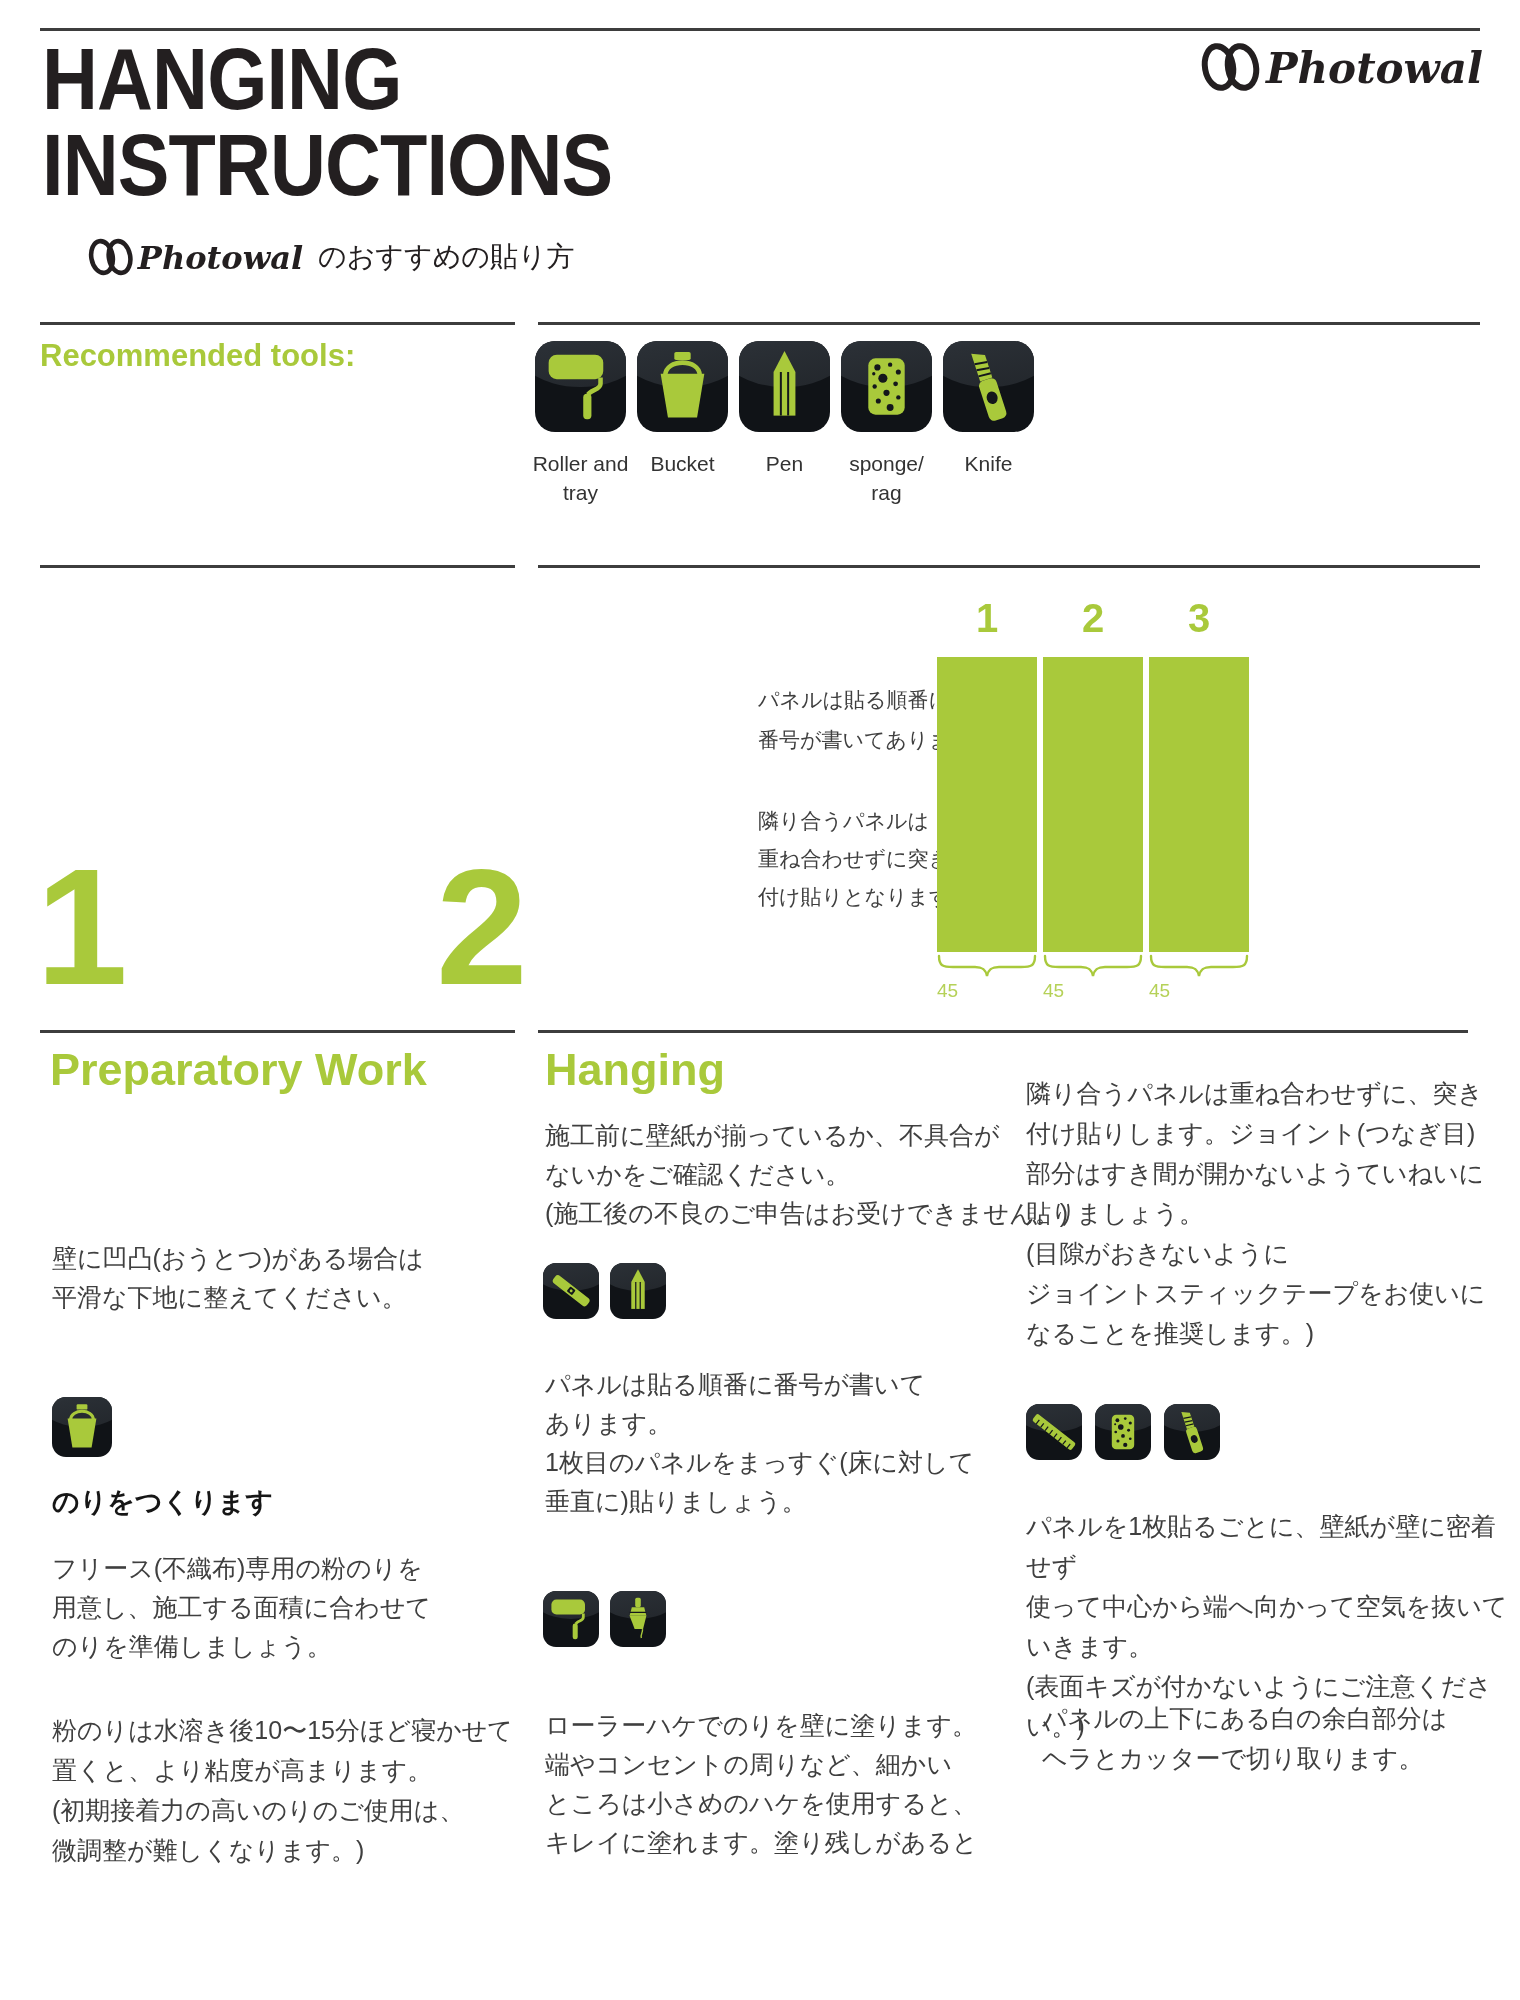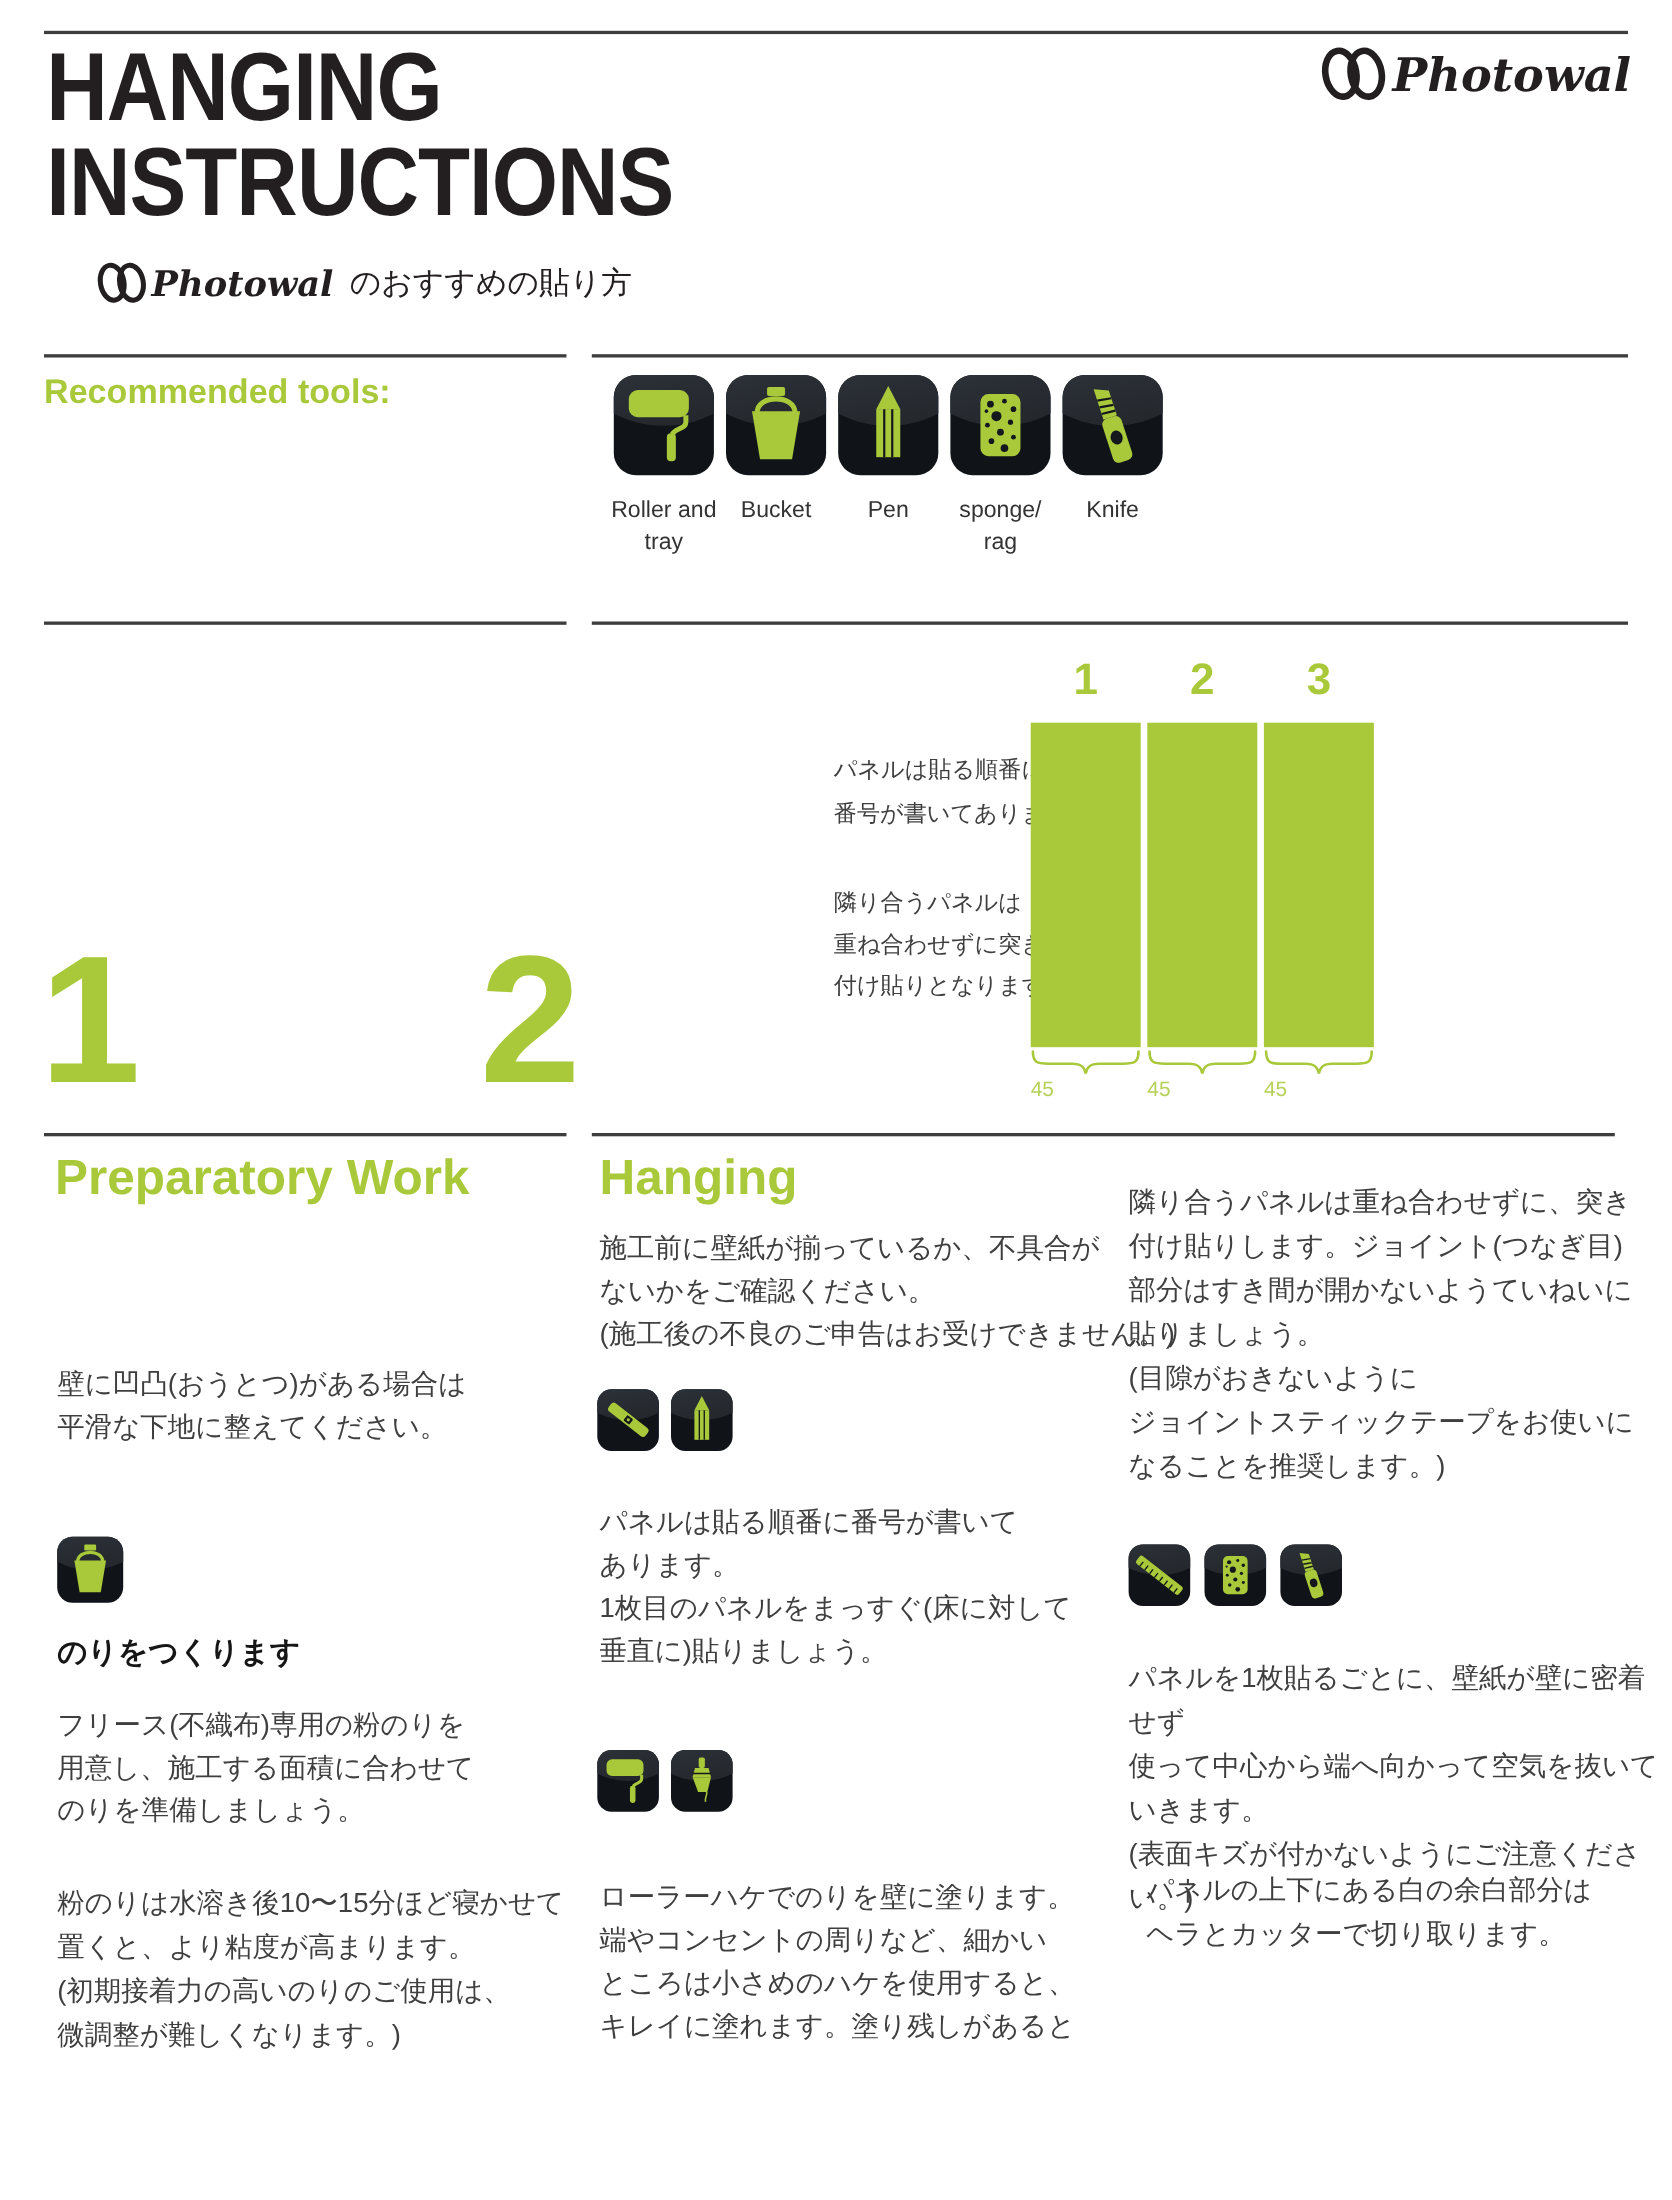--- a/index.html
+++ b/index.html
@@ -22,21 +22,21 @@
 
   .brandlogo{position:absolute;left:1198px;top:36px;width:286px;height:62px;}
   .sublogo-row{position:absolute;left:86px;top:228px;display:flex;align-items:center;gap:14px;}
   .sublogo{width:218px;height:58px;}
   .subtitle-text{font-size:28px;color:#231f20;}
 
   .green-h{position:absolute;font-weight:700;color:#a9c93b;}
   .tools-heading{left:40px;top:338px;font-size:31px;}
   .col-heading{font-size:45px;text-align:center;}
 
-  .tools-row{position:absolute;left:558px;top:341px;display:flex;gap:11px;}
+  .tools-row{position:absolute;left:535px;top:341px;display:flex;gap:11px;}
   .tool{width:91px;display:flex;flex-direction:column;align-items:center;}
   .ibox{position:relative;background:#101317;overflow:hidden;flex:none;}
   .ibox::before{content:"";position:absolute;left:-30%;top:-62%;width:160%;height:112%;
      border-radius:50%;background:linear-gradient(168deg,#474e56 0%,#2a2f35 55%,#22262b 100%);}
   .ibox svg{position:absolute;left:0;top:0;width:100%;height:100%;z-index:1;}
   .ibox.lg{width:91px;height:91px;border-radius:20px;}
   .ibox.md{width:60px;height:60px;border-radius:14px;}
   .ibox.sm{width:56px;height:56px;border-radius:13px;}
   .tool-label{width:150px;margin:17px 0 0 0;text-align:center;font-size:21px;line-height:29px;
      color:#333;white-space:pre-line;}

